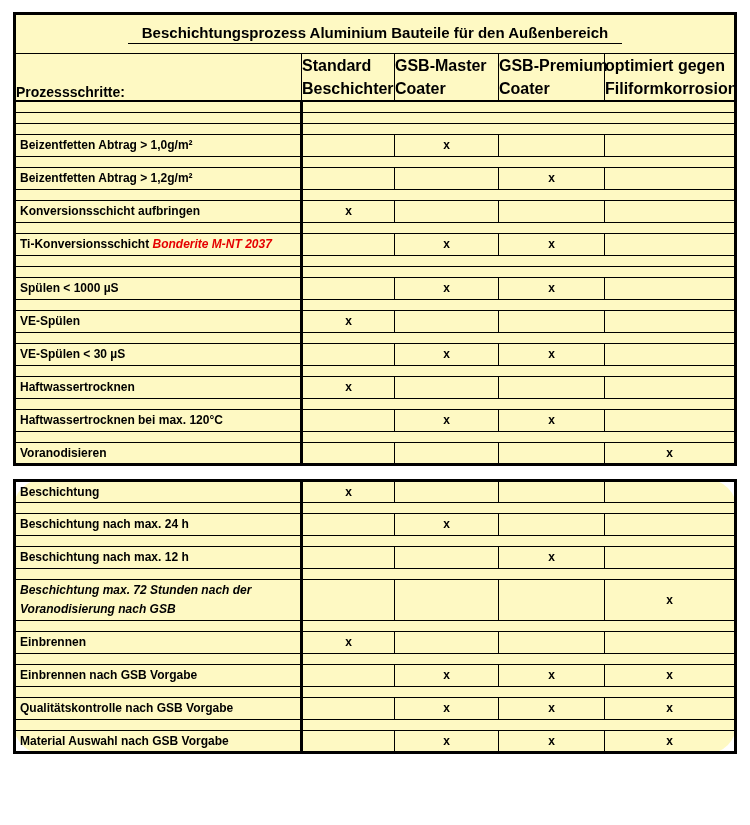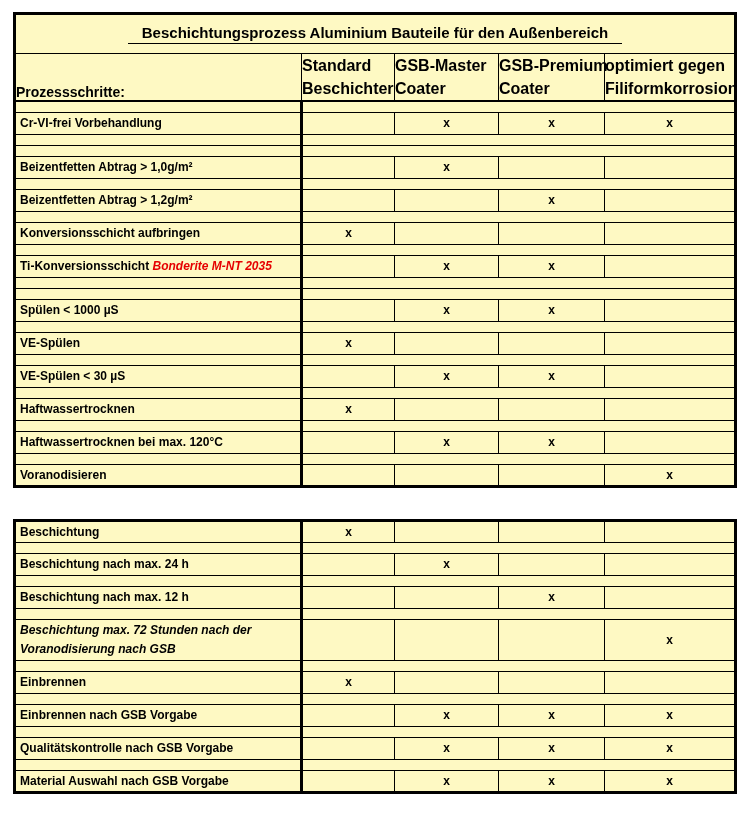--- a/index.html
+++ b/index.html
@@ -75,21 +75,21 @@
     font-weight: bold;
     font-size: 12px;
   }
 
   
   tr.spacer td { height: 11px; }
   tr.spacer td.lbl-spacer { border-right: 3px solid #000; }
 
   .red { color: var(--accent-red, #e50000); font-style: italic; }
 
-  table.t2 { margin-top: 31px; }
+  table.t2 { margin-top: 13px; border-radius: 31px; }
 </style>
 </head>
 <body style="background: rgb(255, 255, 255);">
 
 <div class="page">
 
   <table class="proc t1">
     <colgroup>
       <col style="width:287px">
         <col style="width:93px">
@@ -121,27 +121,20 @@
           <div>optimiert gegen</div>
           <div>Filiformkorrosion</div>
         </td>
       </tr>
     </thead>
     <tbody id="tb1">
         <tr class="spacer">
           <td class="lbl-spacer"></td>
           <td class="merged-spacer" colspan="4"></td>
         </tr>
-        <tr class="data">
-          <td class="lbl"><span class="lbl-text">Cr-VI-frei Vorbehandlung</span></td>
-          <td class="mark"></td>
-          <td class="mark">x</td>
-          <td class="mark">x</td>
-          <td class="mark">x</td>
-        </tr>
         <tr class="spacer">
           <td class="lbl-spacer"></td>
           <td class="merged-spacer" colspan="4"></td>
         </tr>
         <tr class="spacer">
           <td class="lbl-spacer"></td>
           <td class="merged-spacer" colspan="4"></td>
         </tr>
         <tr class="data">
           <td class="lbl"><span class="lbl-text">Beizentfetten Abtrag &gt; 1,0g/m²</span></td>
@@ -170,21 +163,21 @@
           <td class="mark">x</td>
           <td class="mark"></td>
           <td class="mark"></td>
           <td class="mark"></td>
         </tr>
         <tr class="spacer">
           <td class="lbl-spacer"></td>
           <td class="merged-spacer" colspan="4"></td>
         </tr>
         <tr class="data">
-          <td class="lbl"><span class="lbl-text">Ti-Konversionsschicht</span><span class="red"> Bonderite M-NT 2035</span></td>
+          <td class="lbl"><span class="lbl-text">Ti-Konversionsschicht</span><span class="red"> Bonderite M-NT 2037</span></td>
           <td class="mark"></td>
           <td class="mark">x</td>
           <td class="mark">x</td>
           <td class="mark"></td>
         </tr>
         <tr class="spacer">
           <td class="lbl-spacer"></td>
           <td class="merged-spacer" colspan="4"></td>
         </tr>
         <tr class="spacer">

